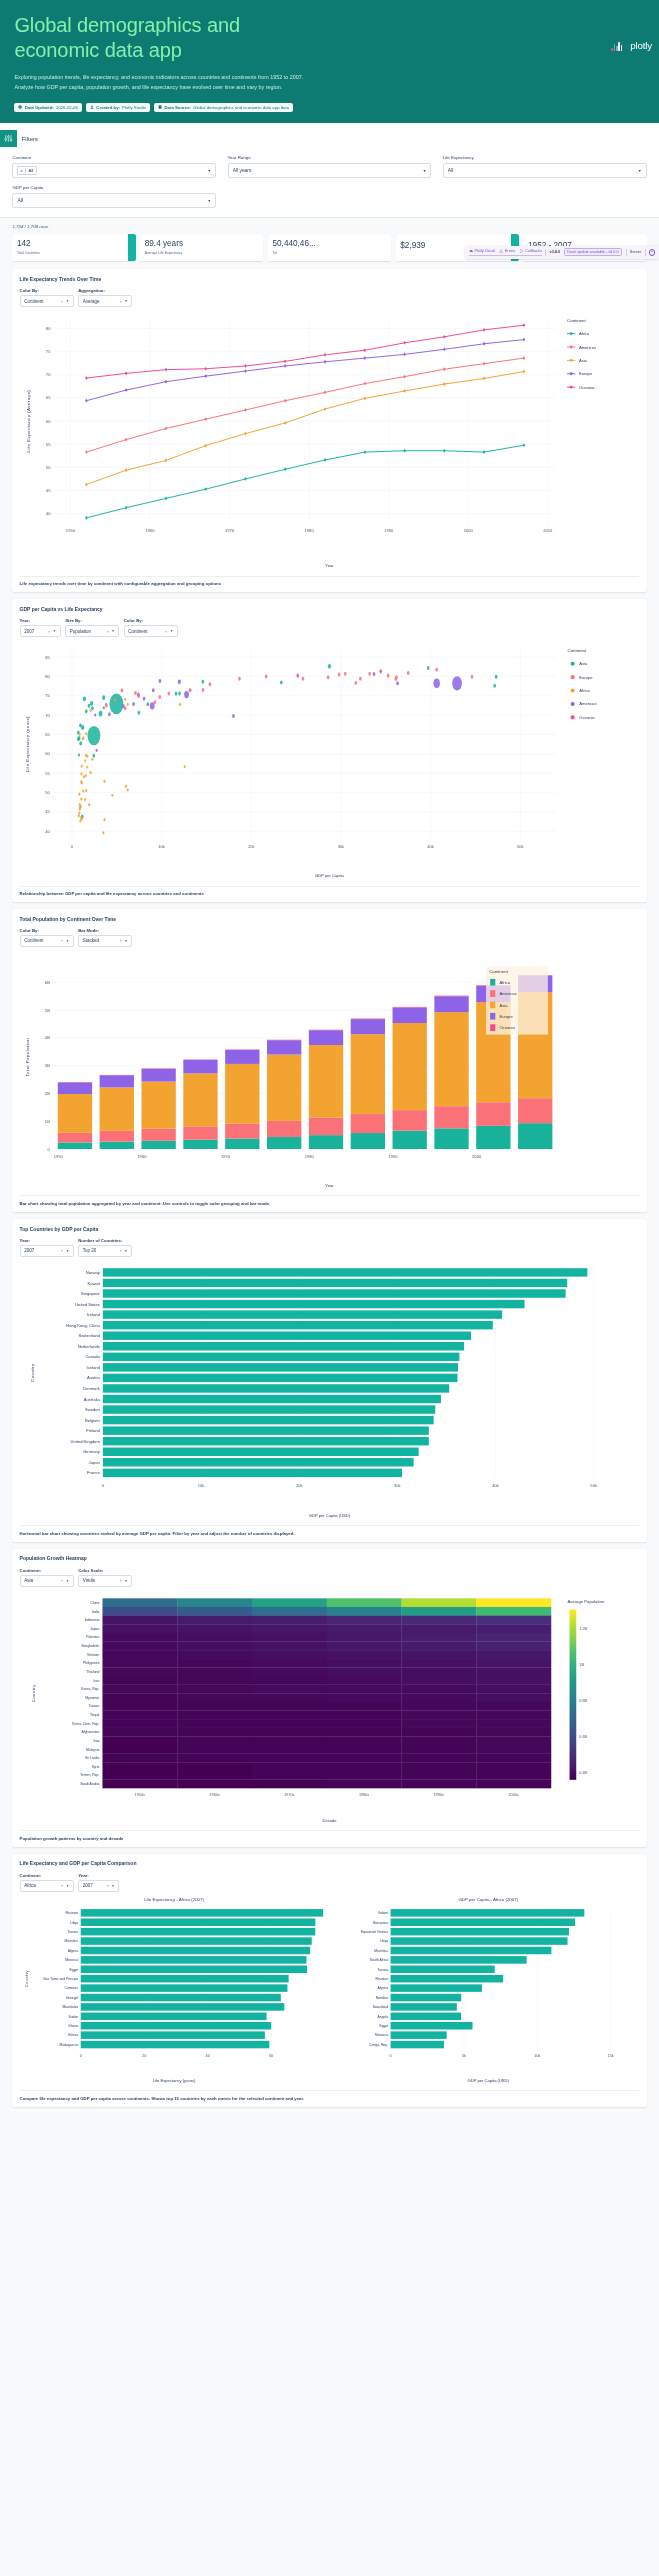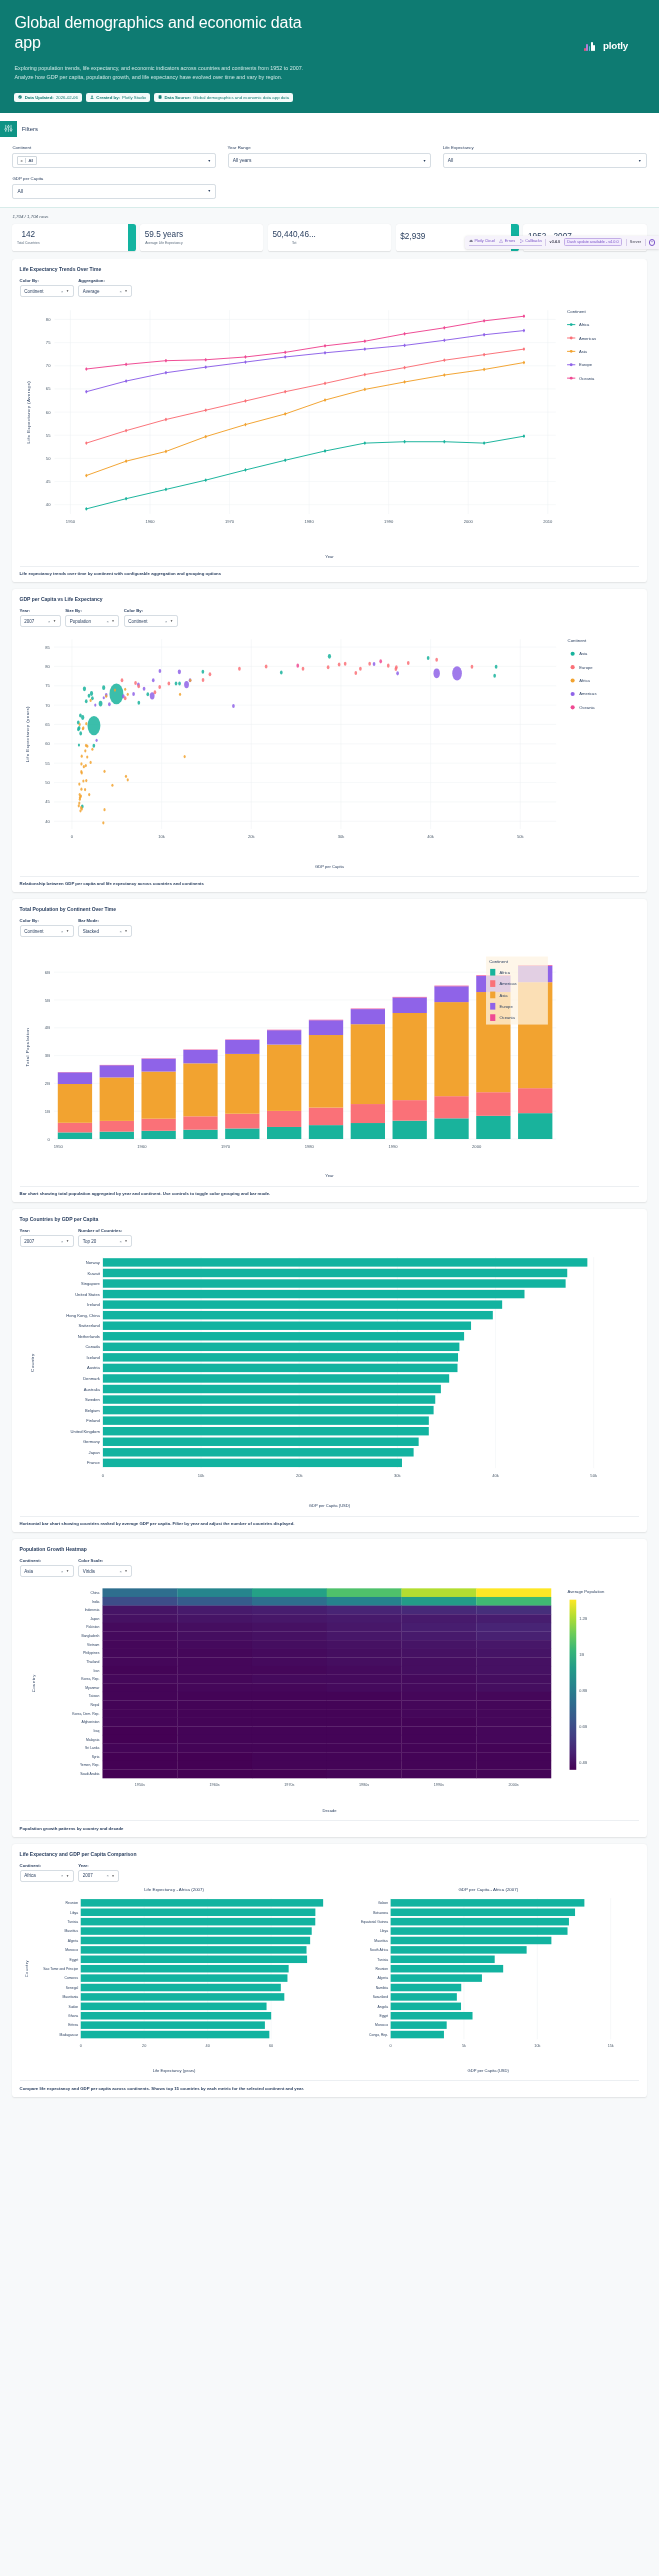--- a/index.html
+++ b/index.html
@@ -6,35 +6,35 @@
   body {
     width: 659px;
     font-family: "Liberation Sans", sans-serif;
     background: #f7f9fa;
     color: #2a3f5f;
     -webkit-font-smoothing: antialiased;
   }
   
   .hero { background: #0e7b72; padding: 13.4px 14.4px 11.3px 14.4px; position: relative; }
   .hero-title {
-    color: #ffffff; font-size: 16px; line-height: 1.22; font-weight: 400;
+    color: #86efac; font-size: 20px; line-height: 1.22; font-weight: 400;
     max-width: 309px; letter-spacing: -0.1px;
   }
   .hero-sub {
     color: #cfe9e6; font-size: 5.4px; line-height: 1.75; margin-top: 11.3px; max-width: 309px;
   }
   .hero-badges { display: flex; gap: 4.1px; margin-top: 10.3px; flex-wrap: wrap; }
   .badge {
     background: #f4fbfa; color: #0e7b72; font-size: 4.3px; border-radius: 2.1px;
     padding: 2.1px 4.1px; display: flex; align-items: center; gap: 2.1px; white-space: nowrap;
   }
   .badge b { font-weight: bold; }
   .badge-ico { width: 4.1px; height: 4.1px; display: inline-block; flex: none; }
   .plotly-logo {
-    position: absolute; right: 31px; top: 40px; display: flex; align-items: center; gap: 8px; font-weight: bold;
+    position: absolute; right: 7px; top: 40px; display: flex; align-items: center; gap: 8px;
   }
   .plotly-mark { display: flex; align-items: flex-end; gap: 0.8px; height: 11.3px; }
   .pl-bar { width: 1.6px; border-radius: 0.8px; }
   .plotly-word { color: #fff; font-size: 9.8px; letter-spacing: -0.2px; }
 
   
   .filters-wrap { background: #ffffff; padding: 0 0 8.2px 0; }
   .filters-head { display: flex; align-items: center; gap: 5.2px; padding: 7.2px 0 0 0; }
   .filters-icon {
     width: 16.5px; height: 16.5px; background: #0e9384; display: flex;
@@ -61,21 +61,21 @@
   .divider-teal { height: 1px; background: #d8ecea; }
 
   
   .kpi-wrap { background: #f7f9fa; padding: 6.2px 12.4px 8.2px 12.4px; }
   .rows-count { font-size: 4.4px; font-style: italic; color: #4a5a6a; margin-bottom: 5.2px; }
   .kpi-row { display: flex; gap: 4.6px; }
   .kpi {
     background: #fff; border-radius: 2.6px; box-shadow: 0 0.5px 1px rgba(0,0,0,.09);
     height: 27px; flex: 1; display: flex; overflow: hidden; position: relative;
   }
-  .kpi-text { padding: 3.6px 4.6px; display: flex; flex-direction: column; justify-content: center; overflow: hidden; align-items: center;}
+  .kpi-text { padding: 3.6px 4.6px; display: flex; flex-direction: column; justify-content: center; overflow: hidden;}
   .kpi-val { font-size: 8.2px; color: #2a3f5f; line-height: 1.08; white-space: nowrap; }
   .kpi-lbl { font-size: 3.4px; color: #5a6b7d; margin-top: 1.5px; white-space: nowrap; }
   .kpi-accent { width: 7.7px; background: #12b3a0; margin-left: auto; flex: none; }
 
   
   .devtools {
     position: absolute; background: #f6f3fb; border-radius: 2.6px 0 0 2.6px;
     box-shadow: 0 0.5px 2.6px rgba(0,0,0,.16); display: flex; align-items: center;
     gap: 3.6px; padding: 2.6px 3.6px; font-size: 3.8px; color: #7b55c9; z-index: 30;
   }
@@ -229,21 +229,21 @@
   <div class="kpi-row">
     <div class="kpi">
       <div class="kpi-text">
           <div class="kpi-val">142</div>
       <div class="kpi-lbl">Total Countries</div>
         </div>
       <div class="kpi-accent"></div>
     </div>
     <div class="kpi">
       <div class="kpi-text">
-          <div class="kpi-val">59.5 years</div>
+          <div class="kpi-val">89.4 years</div>
       <div class="kpi-lbl">Average Life Expectancy</div>
         </div>
     </div>
     <div class="kpi">
       <div class="kpi-text">
           <div class="kpi-val">50,440,46...</div>
       <div class="kpi-lbl">Tot</div>
         </div>
     </div>
     <div class="kpi">

